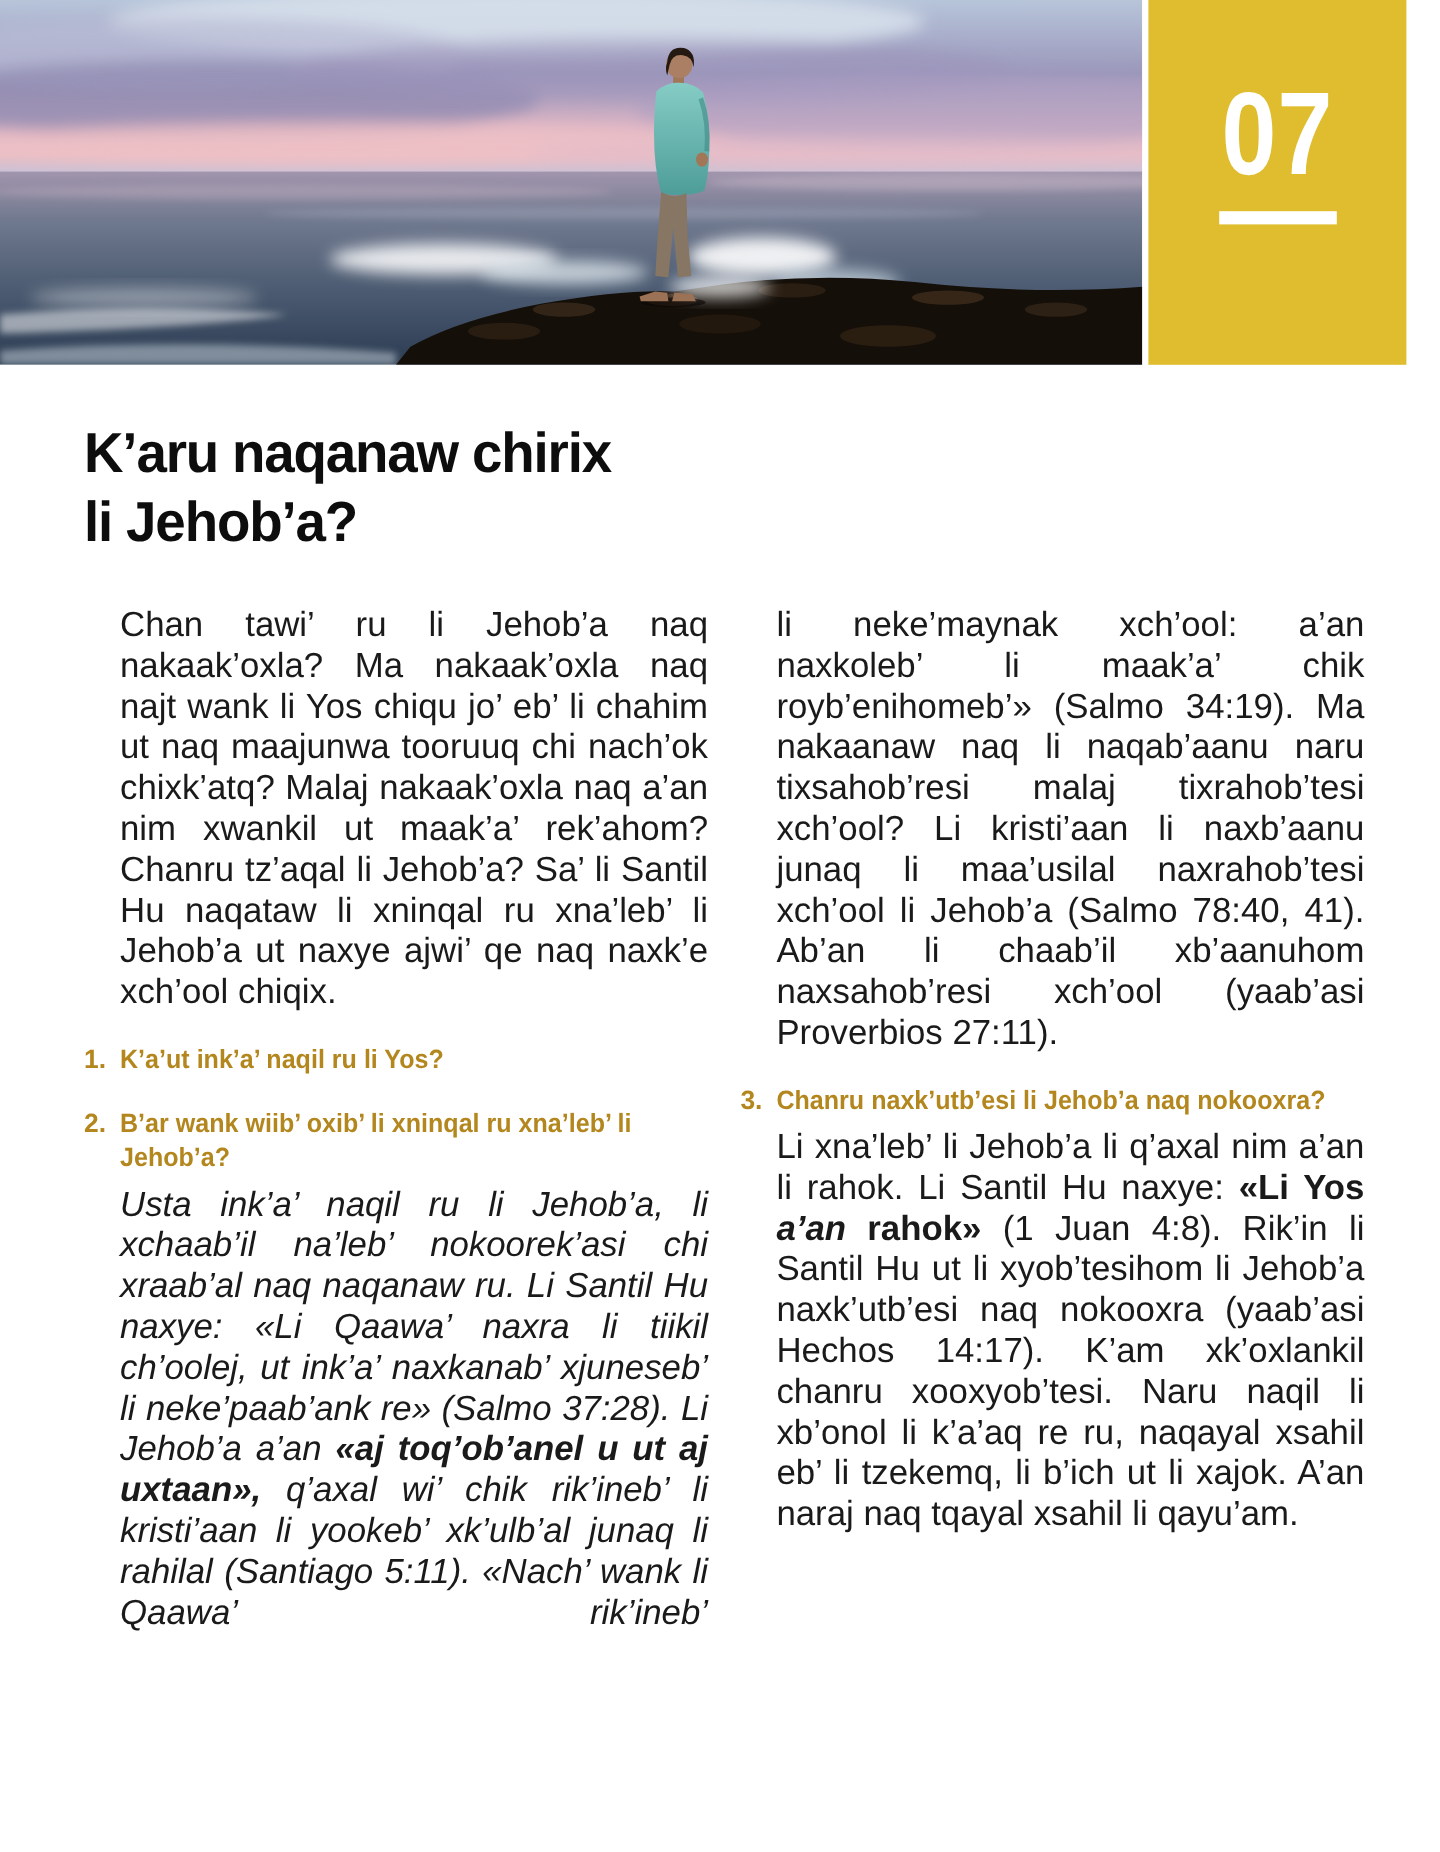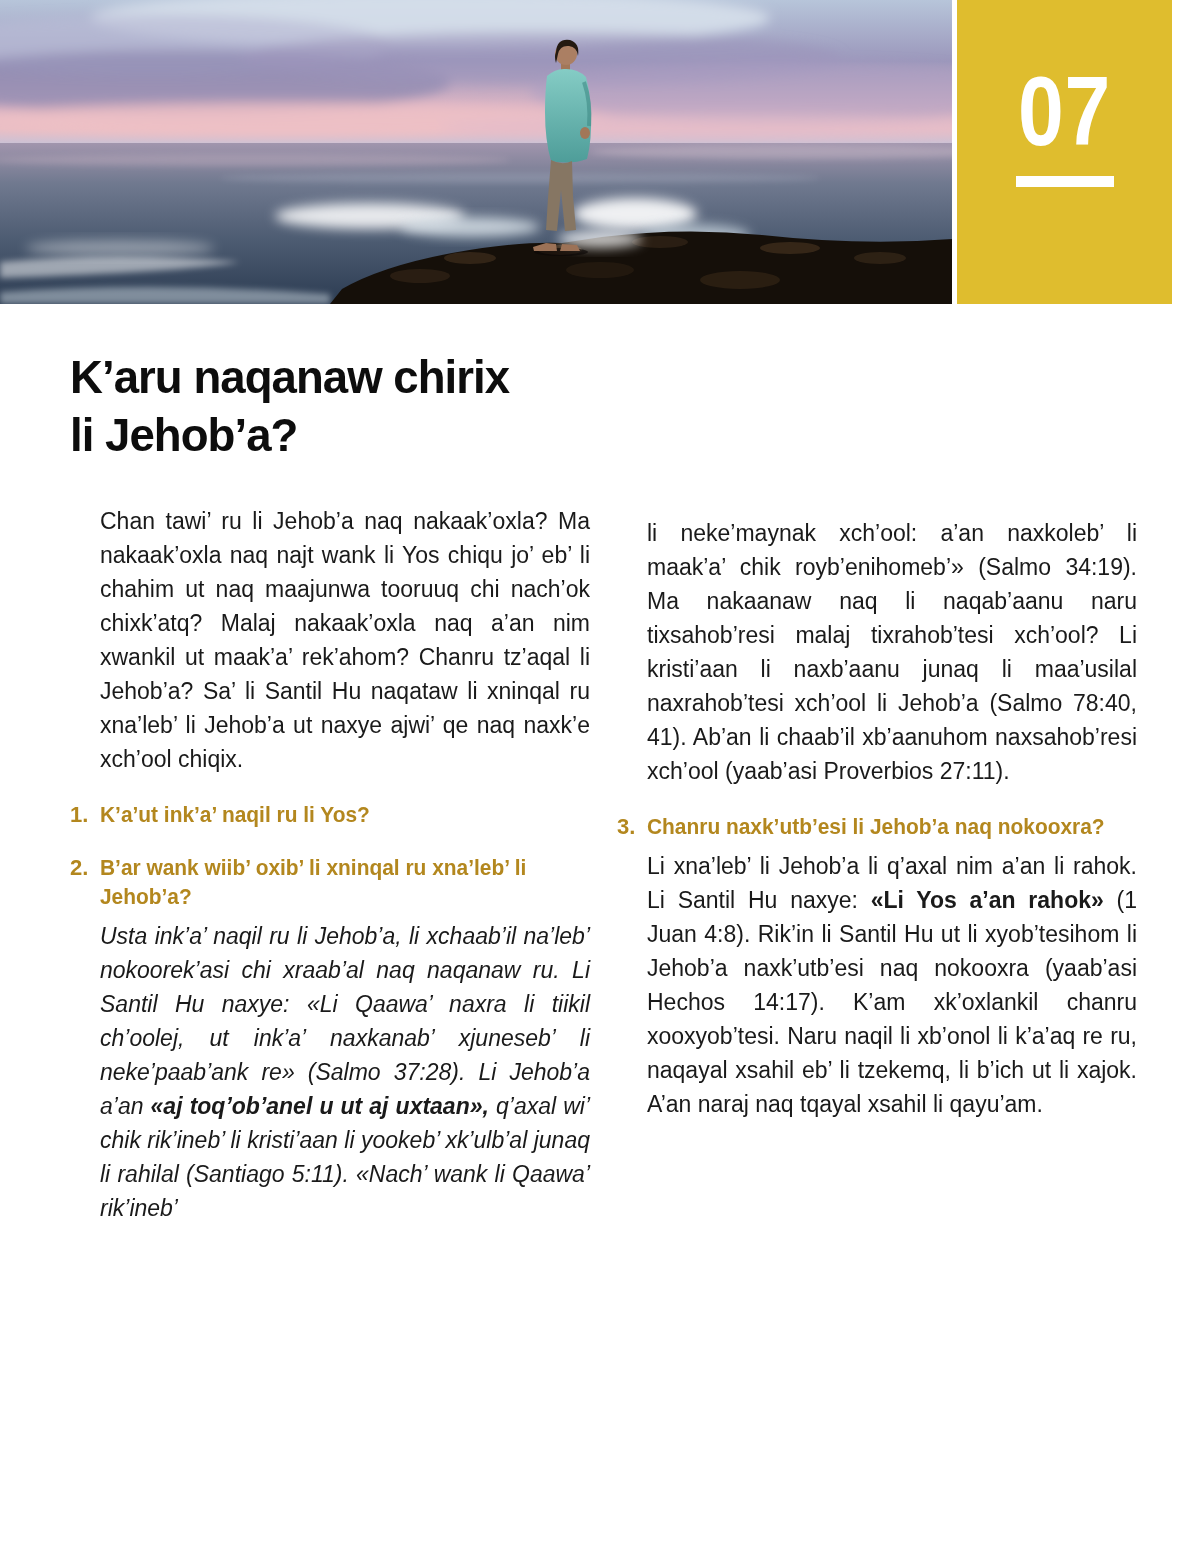--- a/index.html
+++ b/index.html
@@ -35,32 +35,32 @@
     color:#0d0d0d;white-space:pre-line;transform:scaleX(.97);transform-origin:left top;
   }
   
   .columns{
     position:absolute;left:70px;top:504px;width:1067px;
     display:flex;gap:27px;
   }
   .col{width:520px;flex:none;}
   .body-par{
     margin:0 0 0 30px;text-align:justify;
-    font-size:23px;line-height:34px;color:var(--text_color);
+    font-size:29px;line-height:34px;color:var(--text_color);
   }
   .body-par.justify-last{text-align-last:justify;font-style:italic;}
   .body-par .b{font-weight:700;}
-  .body-par .i{}
+  .body-par .i{font-style:italic;}
   .sec-heading{
     display:flex;margin:24px 0 8px 0;color:var(--heading_gold);
     font-weight:700;font-size:22px;line-height:29px;
   }
   .sec-heading .num{width:30px;flex:none;}
   .sec-heading .htext{flex:1;transform:scaleX(.95);transform-origin:left top;}
-  .col-right .body-par.first{margin-top:12px;}
+  .col-right .body-par.first{margin-top:0;}
 </style>
 </head>
 <body>
 
 <div class="page">
 
   <header class="hero">
     <div class="hero-photo" role="img" aria-label="Man standing barefoot on a rocky seashore at dusk, looking out over the sea under a purple and pink sunset sky">
       <svg viewBox="0 0 952 304" preserveAspectRatio="none">
         <defs>

